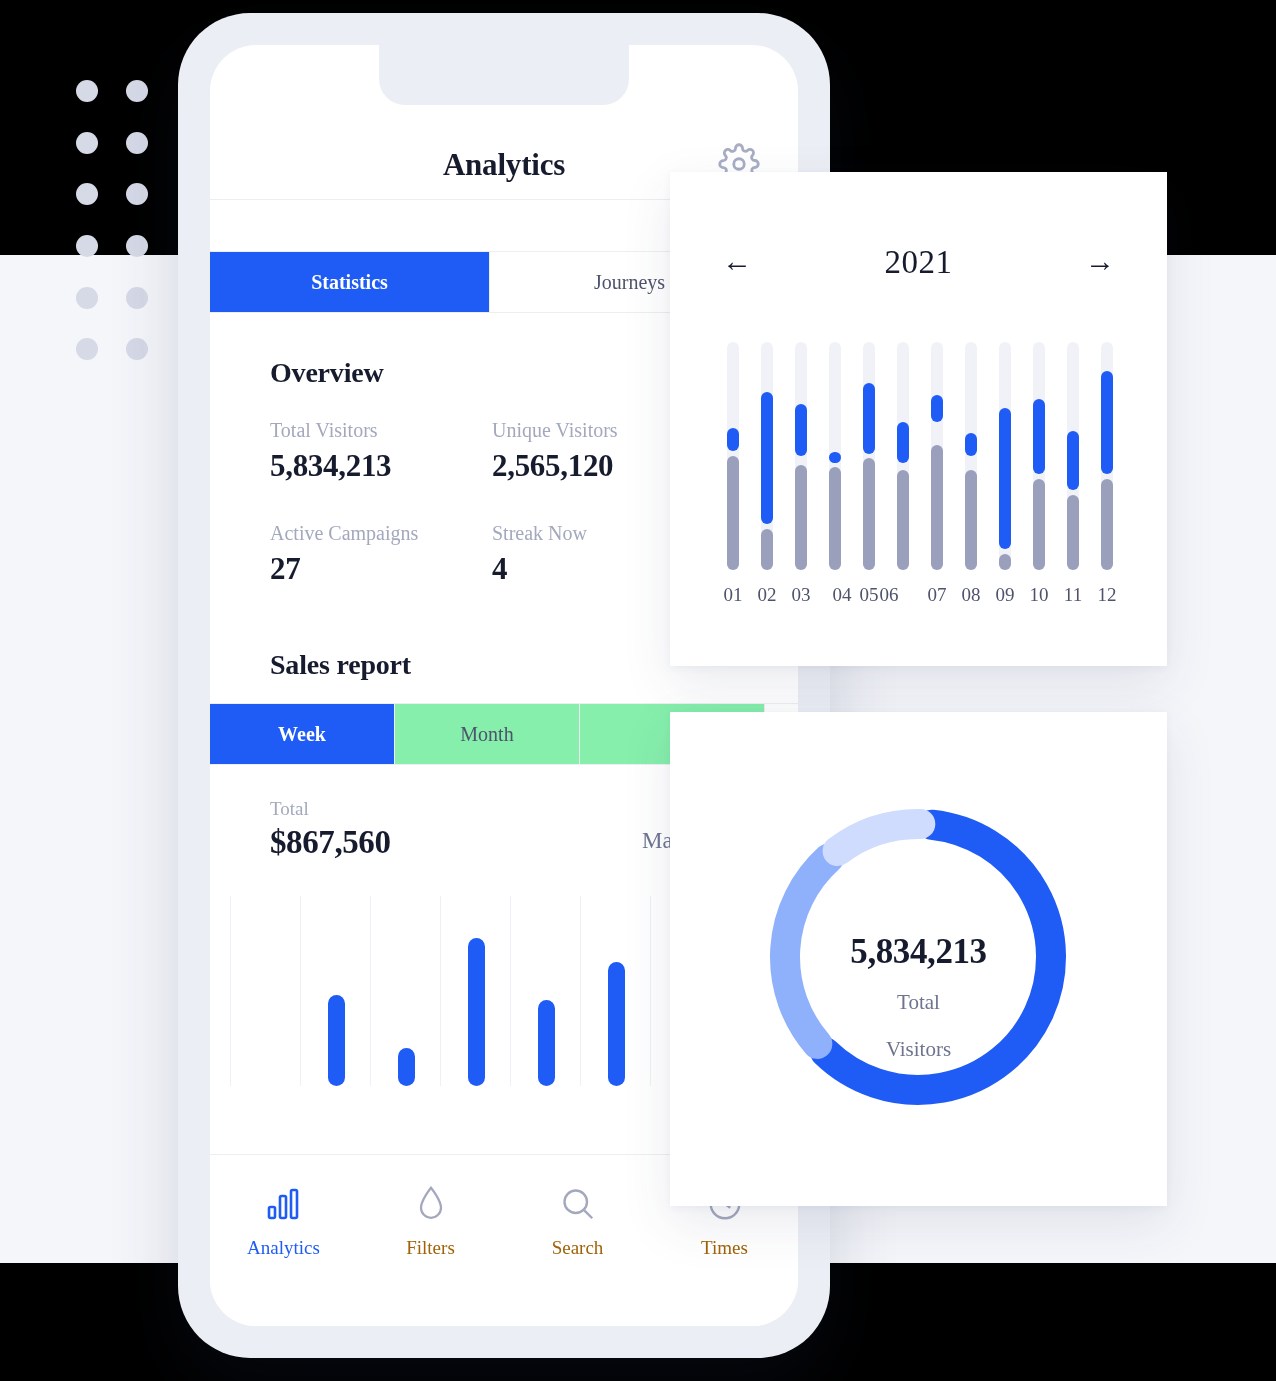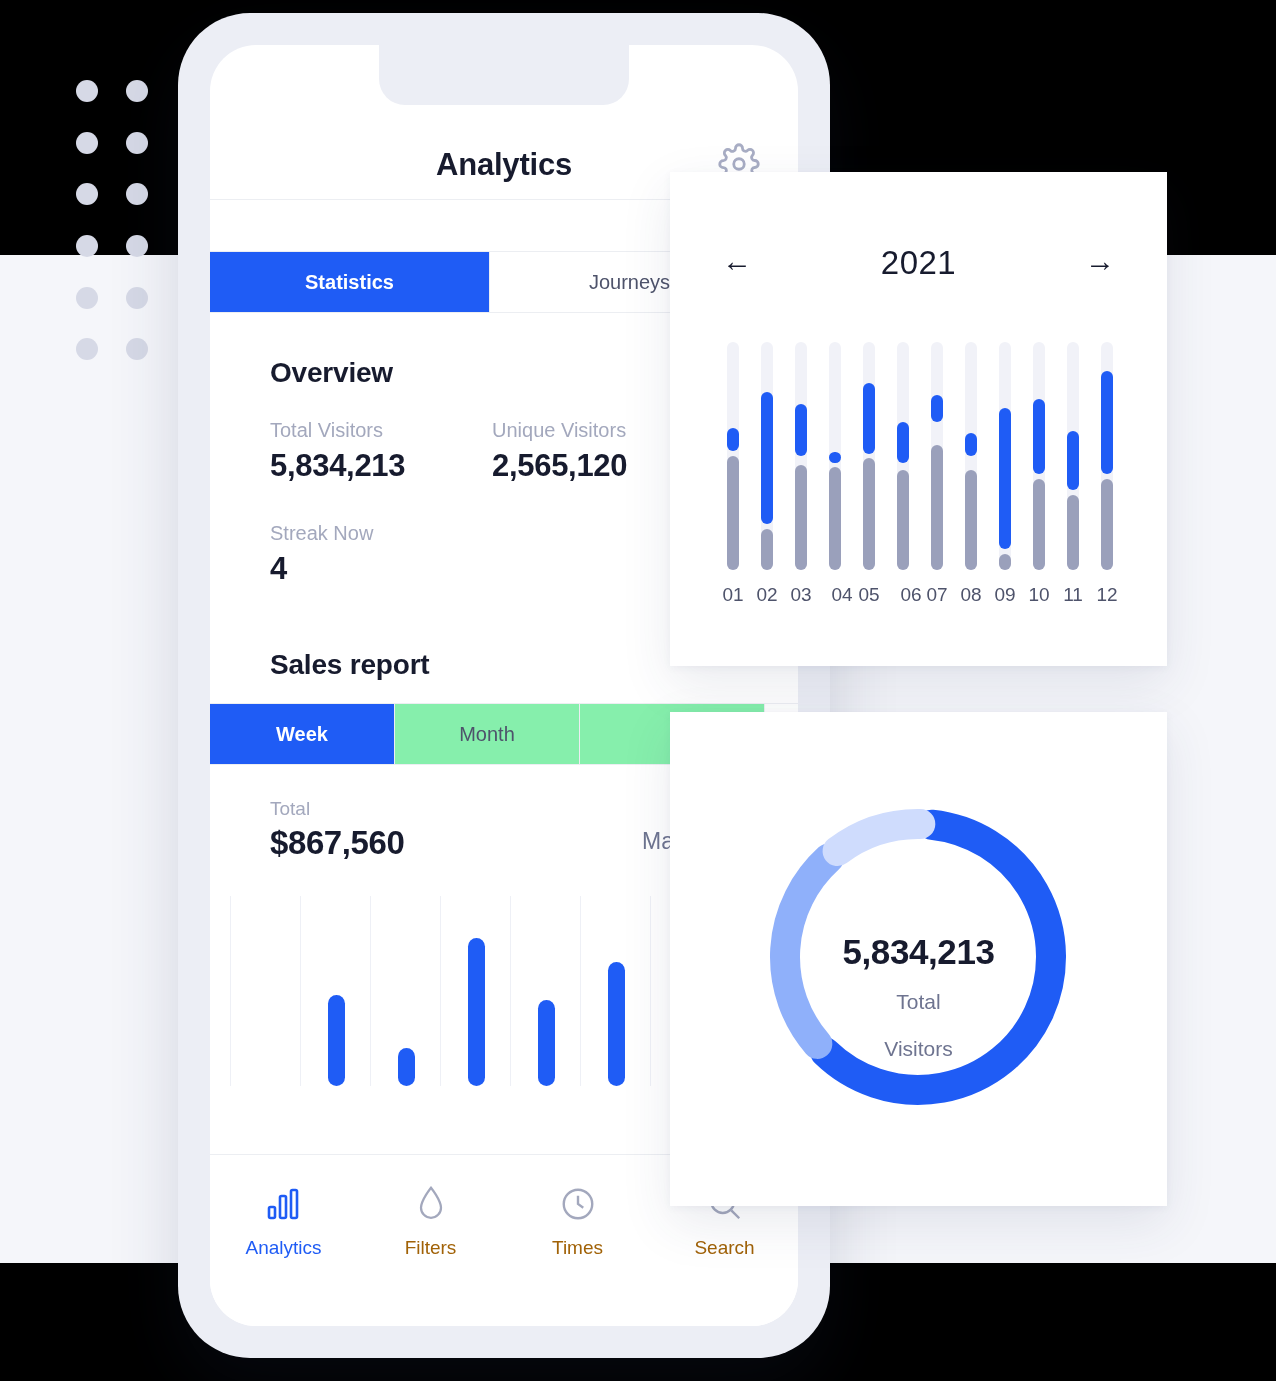--- a/index.html
+++ b/index.html
@@ -2,21 +2,21 @@
 <html><head>
 <meta charset="utf-8">
 <style>
   * { box-sizing: border-box; margin: 0; padding: 0; }
   html, body {
     width: 1276px; height: 1381px;
     background: #000;
     font-family: "Liberation Sans", sans-serif;
     overflow: hidden;
   }
-  #stage { position: relative; width: 1276px; height: 1381px; }
+  #stage { position: relative; width: 1276px; height: 1381px; font-family: Liberation Serif, serif; }
 
   
   .bg-panel {
     position: absolute; left: 0; top: 255px;
     width: 1276px; height: 1008px;
     background: #f5f6fa;
   }
   .dots {
     position: absolute; left: 76px; top: 80px;
     width: 100px; height: 310px;
@@ -263,20 +263,24 @@
 
       <div class="section-title">Overview</div>
       <div class="stats-grid">
         <div>
           <div class="stat-label">Total Visitors</div>
           <div class="stat-value">5,834,213</div>
         </div>
         <div>
           <div class="stat-label">Unique Visitors</div>
           <div class="stat-value">2,565,120</div>
+        </div>
+        <div>
+          <div class="stat-label">Active Campaigns</div>
+          <div class="stat-value">27</div>
         </div>
         <div>
           <div class="stat-label">Streak Now</div>
           <div class="stat-value">4</div>
         </div>
       </div>
 
       <div class="sales-title">Sales report</div>
       <div class="seg">
         <div class="seg-item active">Week</div>
@@ -321,34 +325,34 @@
           <div class="nav-ico">
             <svg width="30" height="38" viewBox="0 0 24 30" fill="none" stroke="#a3a8bd" stroke-width="1.8">
               <path d="M12 2 C12 2 4 12 4 18 a8 8 0 0 0 16 0 C20 12 12 2 12 2 z"></path>
             </svg>
           </div>
           <div class="nav-label">Filters</div>
         </div>
         <div class="nav-item">
           <div class="nav-ico">
             <svg width="36" height="36" viewBox="0 0 24 24" fill="none" stroke="#a3a8bd" stroke-width="1.6">
+              <circle cx="10.5" cy="10.5" r="7.5"></circle>
+              <path d="M16.2 16.2 L21.5 21.5"></path>
+            </svg>
+          </div>
+          <div class="nav-label">Search</div>
+        </div>
+        <div class="nav-item">
+          <div class="nav-ico">
+            <svg width="36" height="36" viewBox="0 0 24 24" fill="none" stroke="#a3a8bd" stroke-width="1.6">
               <circle cx="12" cy="12" r="9.5"></circle>
               <path d="M12 6.5 V12 L15.5 14.5"></path>
             </svg>
           </div>
           <div class="nav-label">Times</div>
-        </div>
-        <div class="nav-item">
-          <div class="nav-ico">
-            <svg width="36" height="36" viewBox="0 0 24 24" fill="none" stroke="#a3a8bd" stroke-width="1.6">
-              <circle cx="10.5" cy="10.5" r="7.5"></circle>
-              <path d="M16.2 16.2 L21.5 21.5"></path>
-            </svg>
-          </div>
-          <div class="nav-label">Search</div>
         </div>
       </div>
 
     </div>
   </div>
 
   <div class="card" id="card-bars">
     <div class="bars-head">
       <div class="arrow left">←</div>
       <div class="bars-year">2021</div>
@@ -391,21 +395,21 @@
         <div class="bar-track" style="left: 431px;"></div>
         <div class="bar-seg grey" style="left: 431px; bottom: 0px; height: 91px;"></div>
         <div class="bar-seg blue" style="left: 431px; bottom: 96px; height: 103px;"></div>
       </div>
     <div class="bars-axis" id="bars-axis">
         <div class="axis-lbl" style="left: 63px;">01</div>
         <div class="axis-lbl" style="left: 97px;">02</div>
         <div class="axis-lbl" style="left: 131px;">03</div>
         <div class="axis-lbl" style="left: 172px;">04</div>
         <div class="axis-lbl" style="left: 199px;">05</div>
-        <div class="axis-lbl" style="left: 241px;">06</div>
+        <div class="axis-lbl" style="left: 219px;">06</div>
         <div class="axis-lbl" style="left: 267px;">07</div>
         <div class="axis-lbl" style="left: 301px;">08</div>
         <div class="axis-lbl" style="left: 335px;">09</div>
         <div class="axis-lbl" style="left: 369px;">10</div>
         <div class="axis-lbl" style="left: 403px;">11</div>
         <div class="axis-lbl" style="left: 437px;">12</div>
       </div>
   </div>
 
   <div class="card" id="card-donut">

